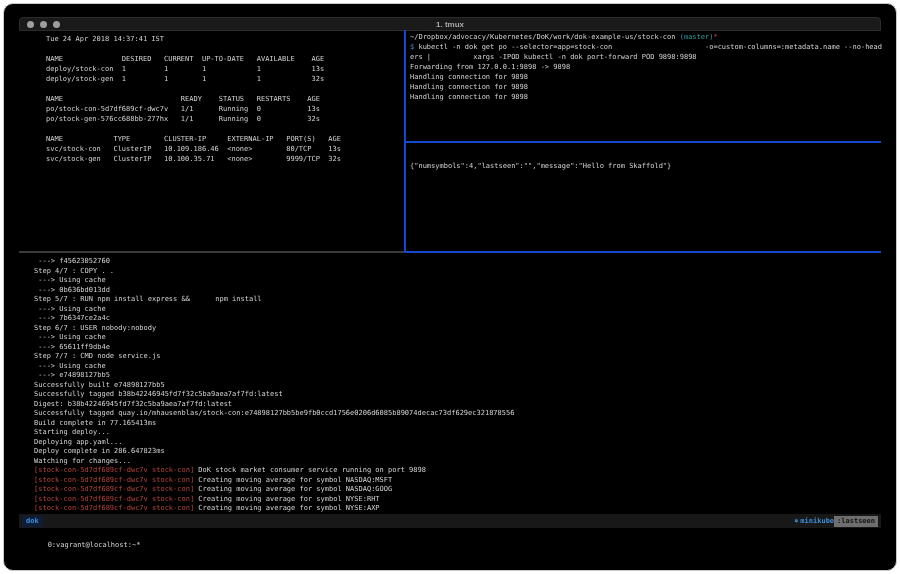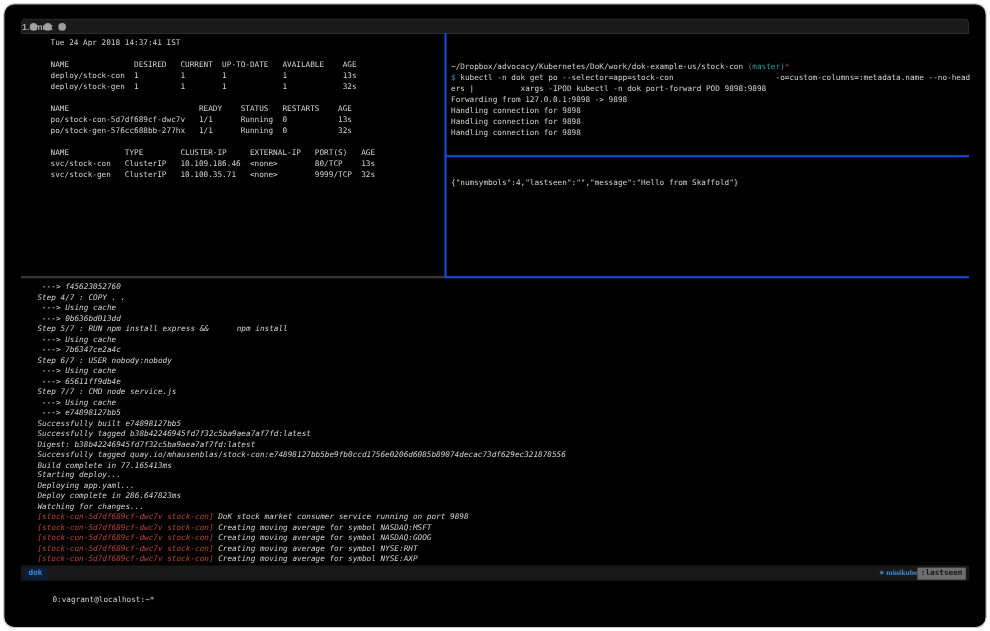--- a/index.html
+++ b/index.html
@@ -12,32 +12,32 @@
     background:#000;border:1px solid #c9c9c9;border-radius:10px;overflow:hidden;
   }
   .titlebar{
     position:absolute;left:15px;top:13px;width:862px;height:14px;
     background:var(--titlebar-bg);border:1px solid #2b2b2b;border-radius:4px 4px 0 0;
     display:flex;align-items:center;box-sizing:border-box;
   }
   .lights{display:flex;gap:6px;margin-left:7px;align-items:center;}
   .light{width:7px;height:7px;border-radius:50%;background:var(--traffic-light);display:inline-block;}
   .title{
-    position:absolute;left:0;right:0;text-align:left;
+    position:absolute;left:0;right:0;text-align:center;
     font-family:"Liberation Sans", sans-serif;font-size:8px;font-weight:bold;
     color:var(--title-fg);pointer-events:none;
   }
   .pane{
     position:absolute;font-size:7px;line-height:10px;color:var(--fg);
     white-space:pre;overflow:hidden;
   }
   .pane-top-left{left:30px;top:28px;width:368px;height:219px;padding-top:2px;margin-left:12px;}
-  .pane-top-right{left:406px;top:28px;width:472px;height:108px;padding-top:24px;}
+  .pane-top-right{left:406px;top:28px;width:472px;height:108px;padding-top:0;}
   .pane-mid-right{left:406px;top:141px;width:472px;height:104px;padding-top:6px;}
-  .pane-bottom{left:30px;top:251px;width:845px;height:258px;line-height:9.5px;padding-top:2px;font-style:italic;}
+  .pane-bottom{left:30px;top:251px;width:845px;height:258px;line-height:9.5px;padding-top:2px;}
   .divider{position:absolute;}
   .divider.v{width:2px;}
   .divider.h{height:1.5px;}
   .divider.active{background:var(--divider-active);}
   .divider.inactive{background:var(--divider-inactive);}
   .div-vert{left:400px;top:26px;height:222px;}
   .div-right-split{left:400px;top:137px;width:477px;}
   .div-bottom-left{left:15px;top:247px;width:385px;}
   .div-bottom-right{left:400px;top:247px;width:477px;}
   .c-red{color:var(--red);}
@@ -47,21 +47,21 @@
     position:absolute;left:15px;top:510px;width:862px;height:14px;
     background:var(--status-bg);display:flex;align-items:center;
     font-size:7px;color:var(--fg);box-sizing:border-box;padding:0 3px;
   }
   .session{
     background:var(--session-bg);color:var(--blue);
     padding:1.5px 4px;margin-right:5px;font-weight:bold;
   }
   .winlabel{color:var(--fg);margin-top:48px;}
   .status-right{margin-left:auto;display:flex;align-items:center;}
-  .helm,.ctx{color:var(--blue);font-weight:bold;font-family:Liberation Serif, serif;}
+  .helm,.ctx{color:var(--blue);font-weight:bold;}
   .helm{margin-right:2px;font-family:"DejaVu Sans Mono","DejaVu Sans",monospace;}
   .ns{background:var(--ns-bg);color:var(--ns-fg);padding:1.5px 3px;font-weight:bold;}
   .tl{min-height:1em;}
 </style>
 </head>
 <body>
 
 <div class="screen">
 
   <div class="titlebar">

